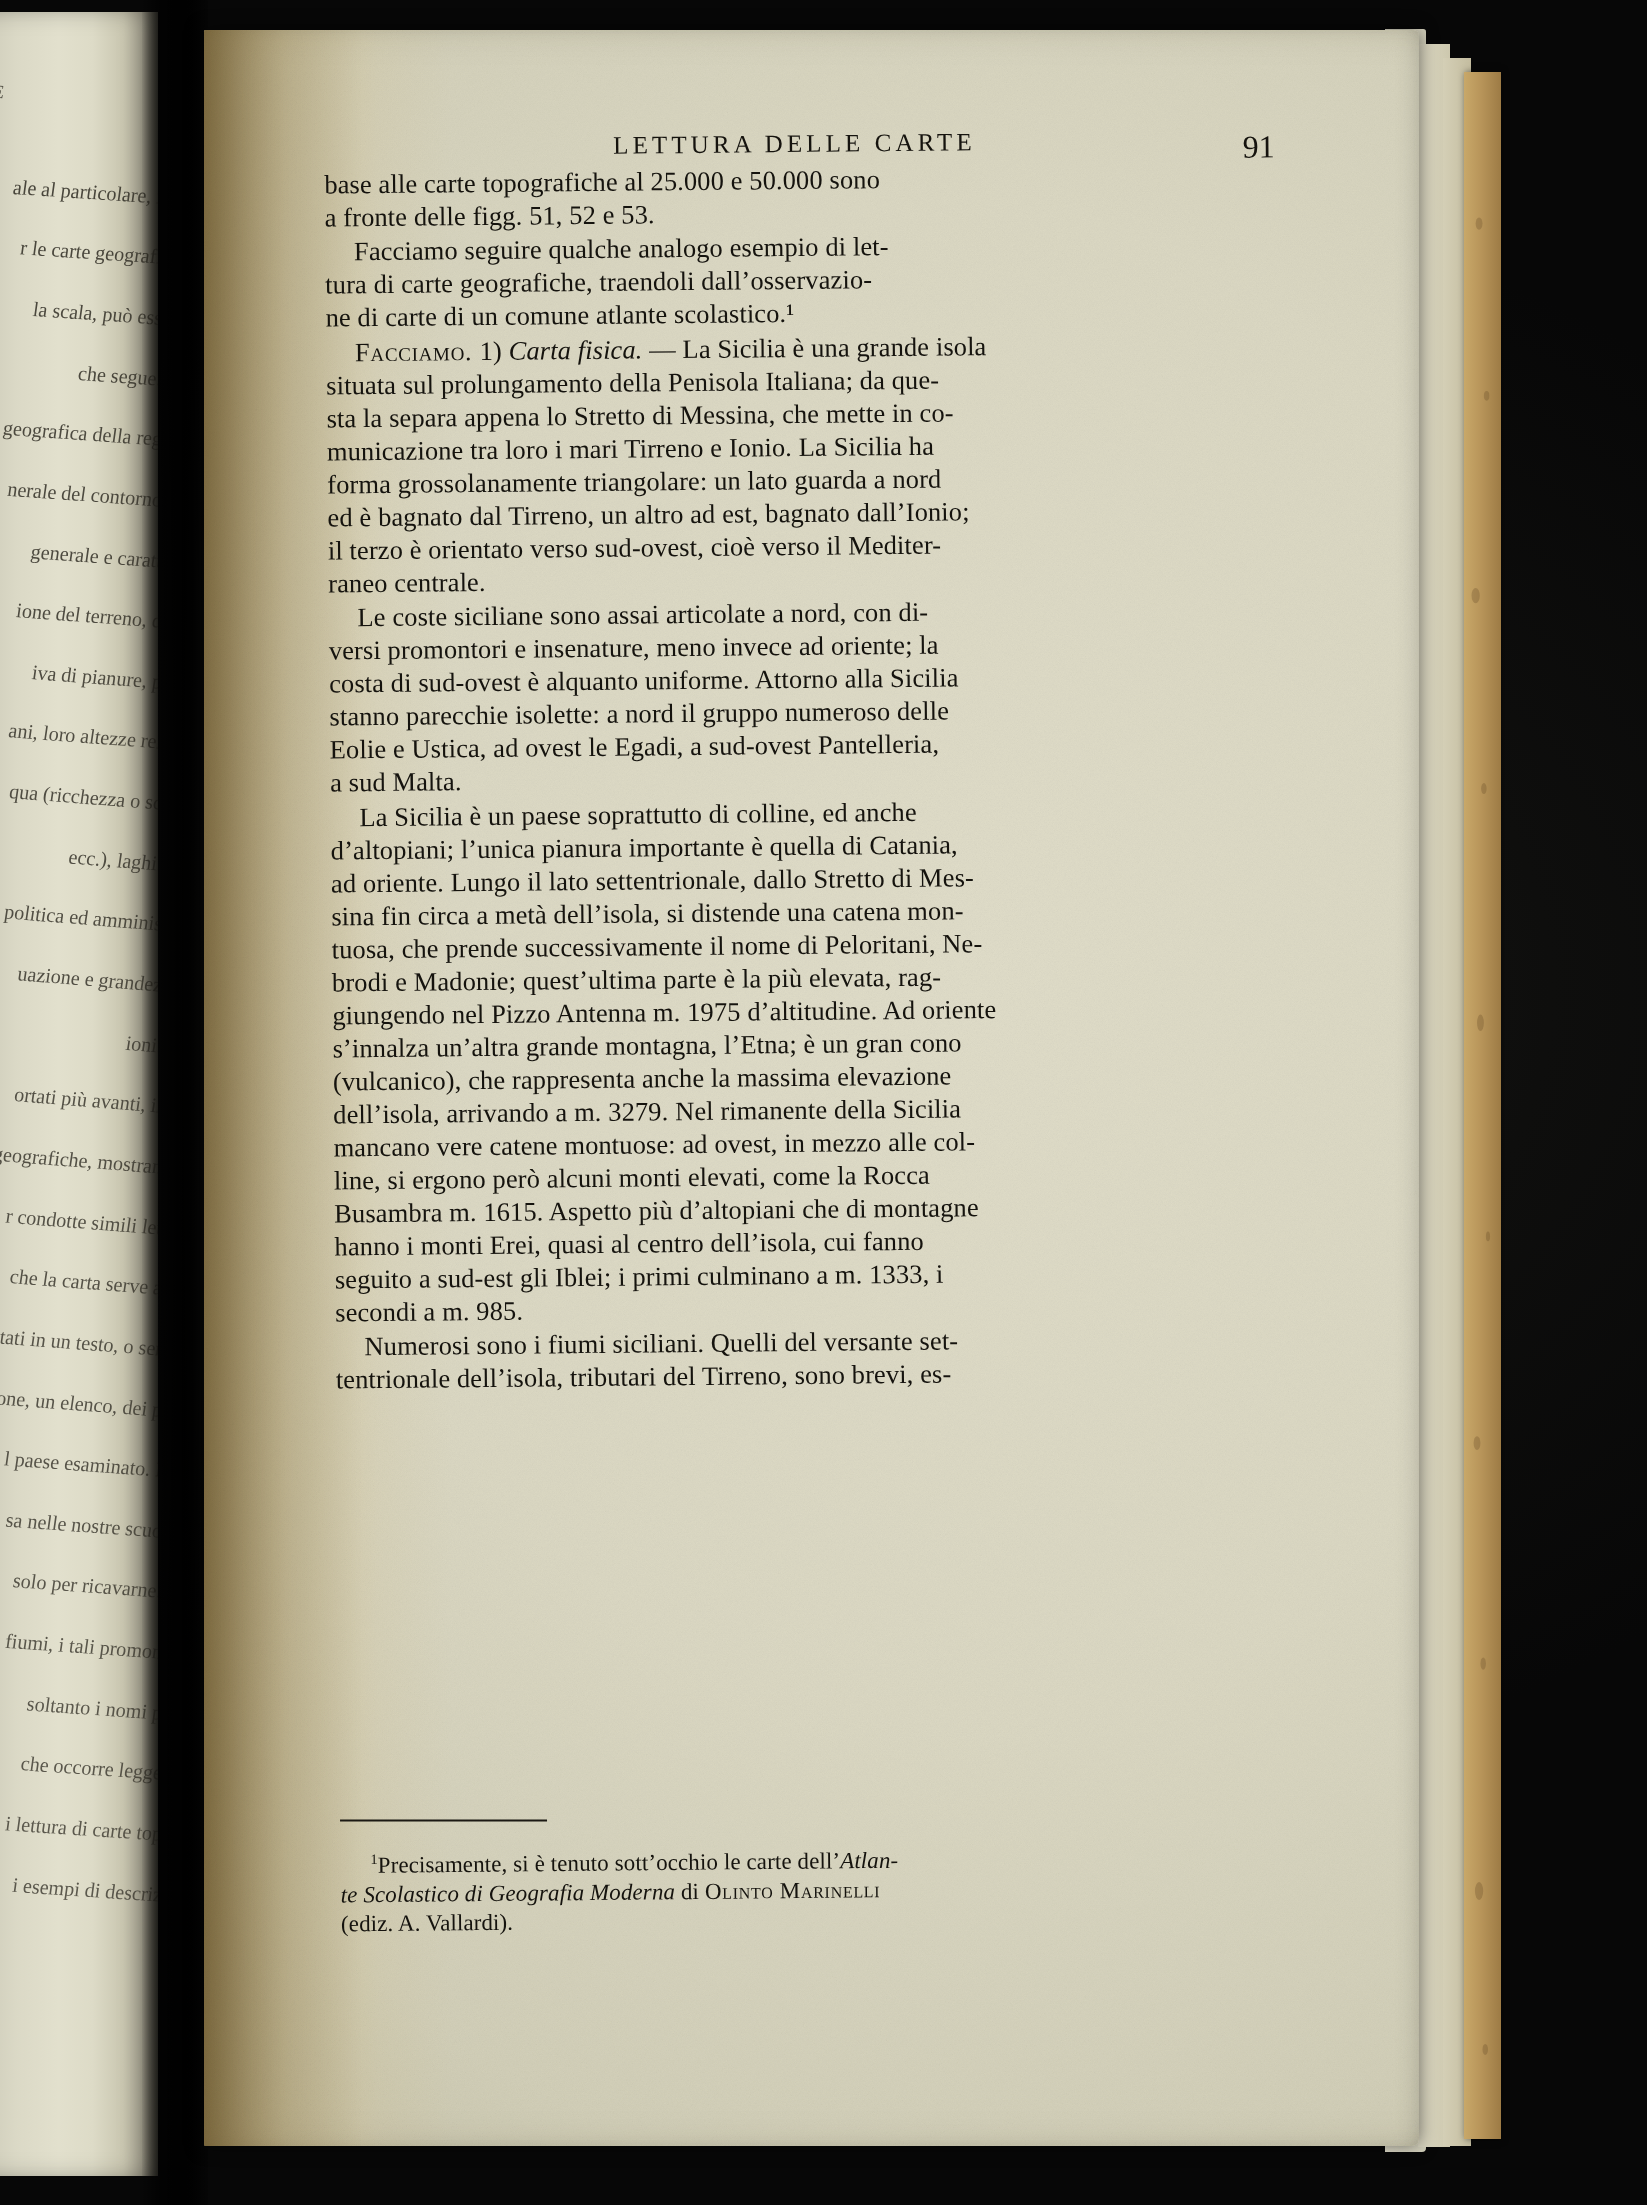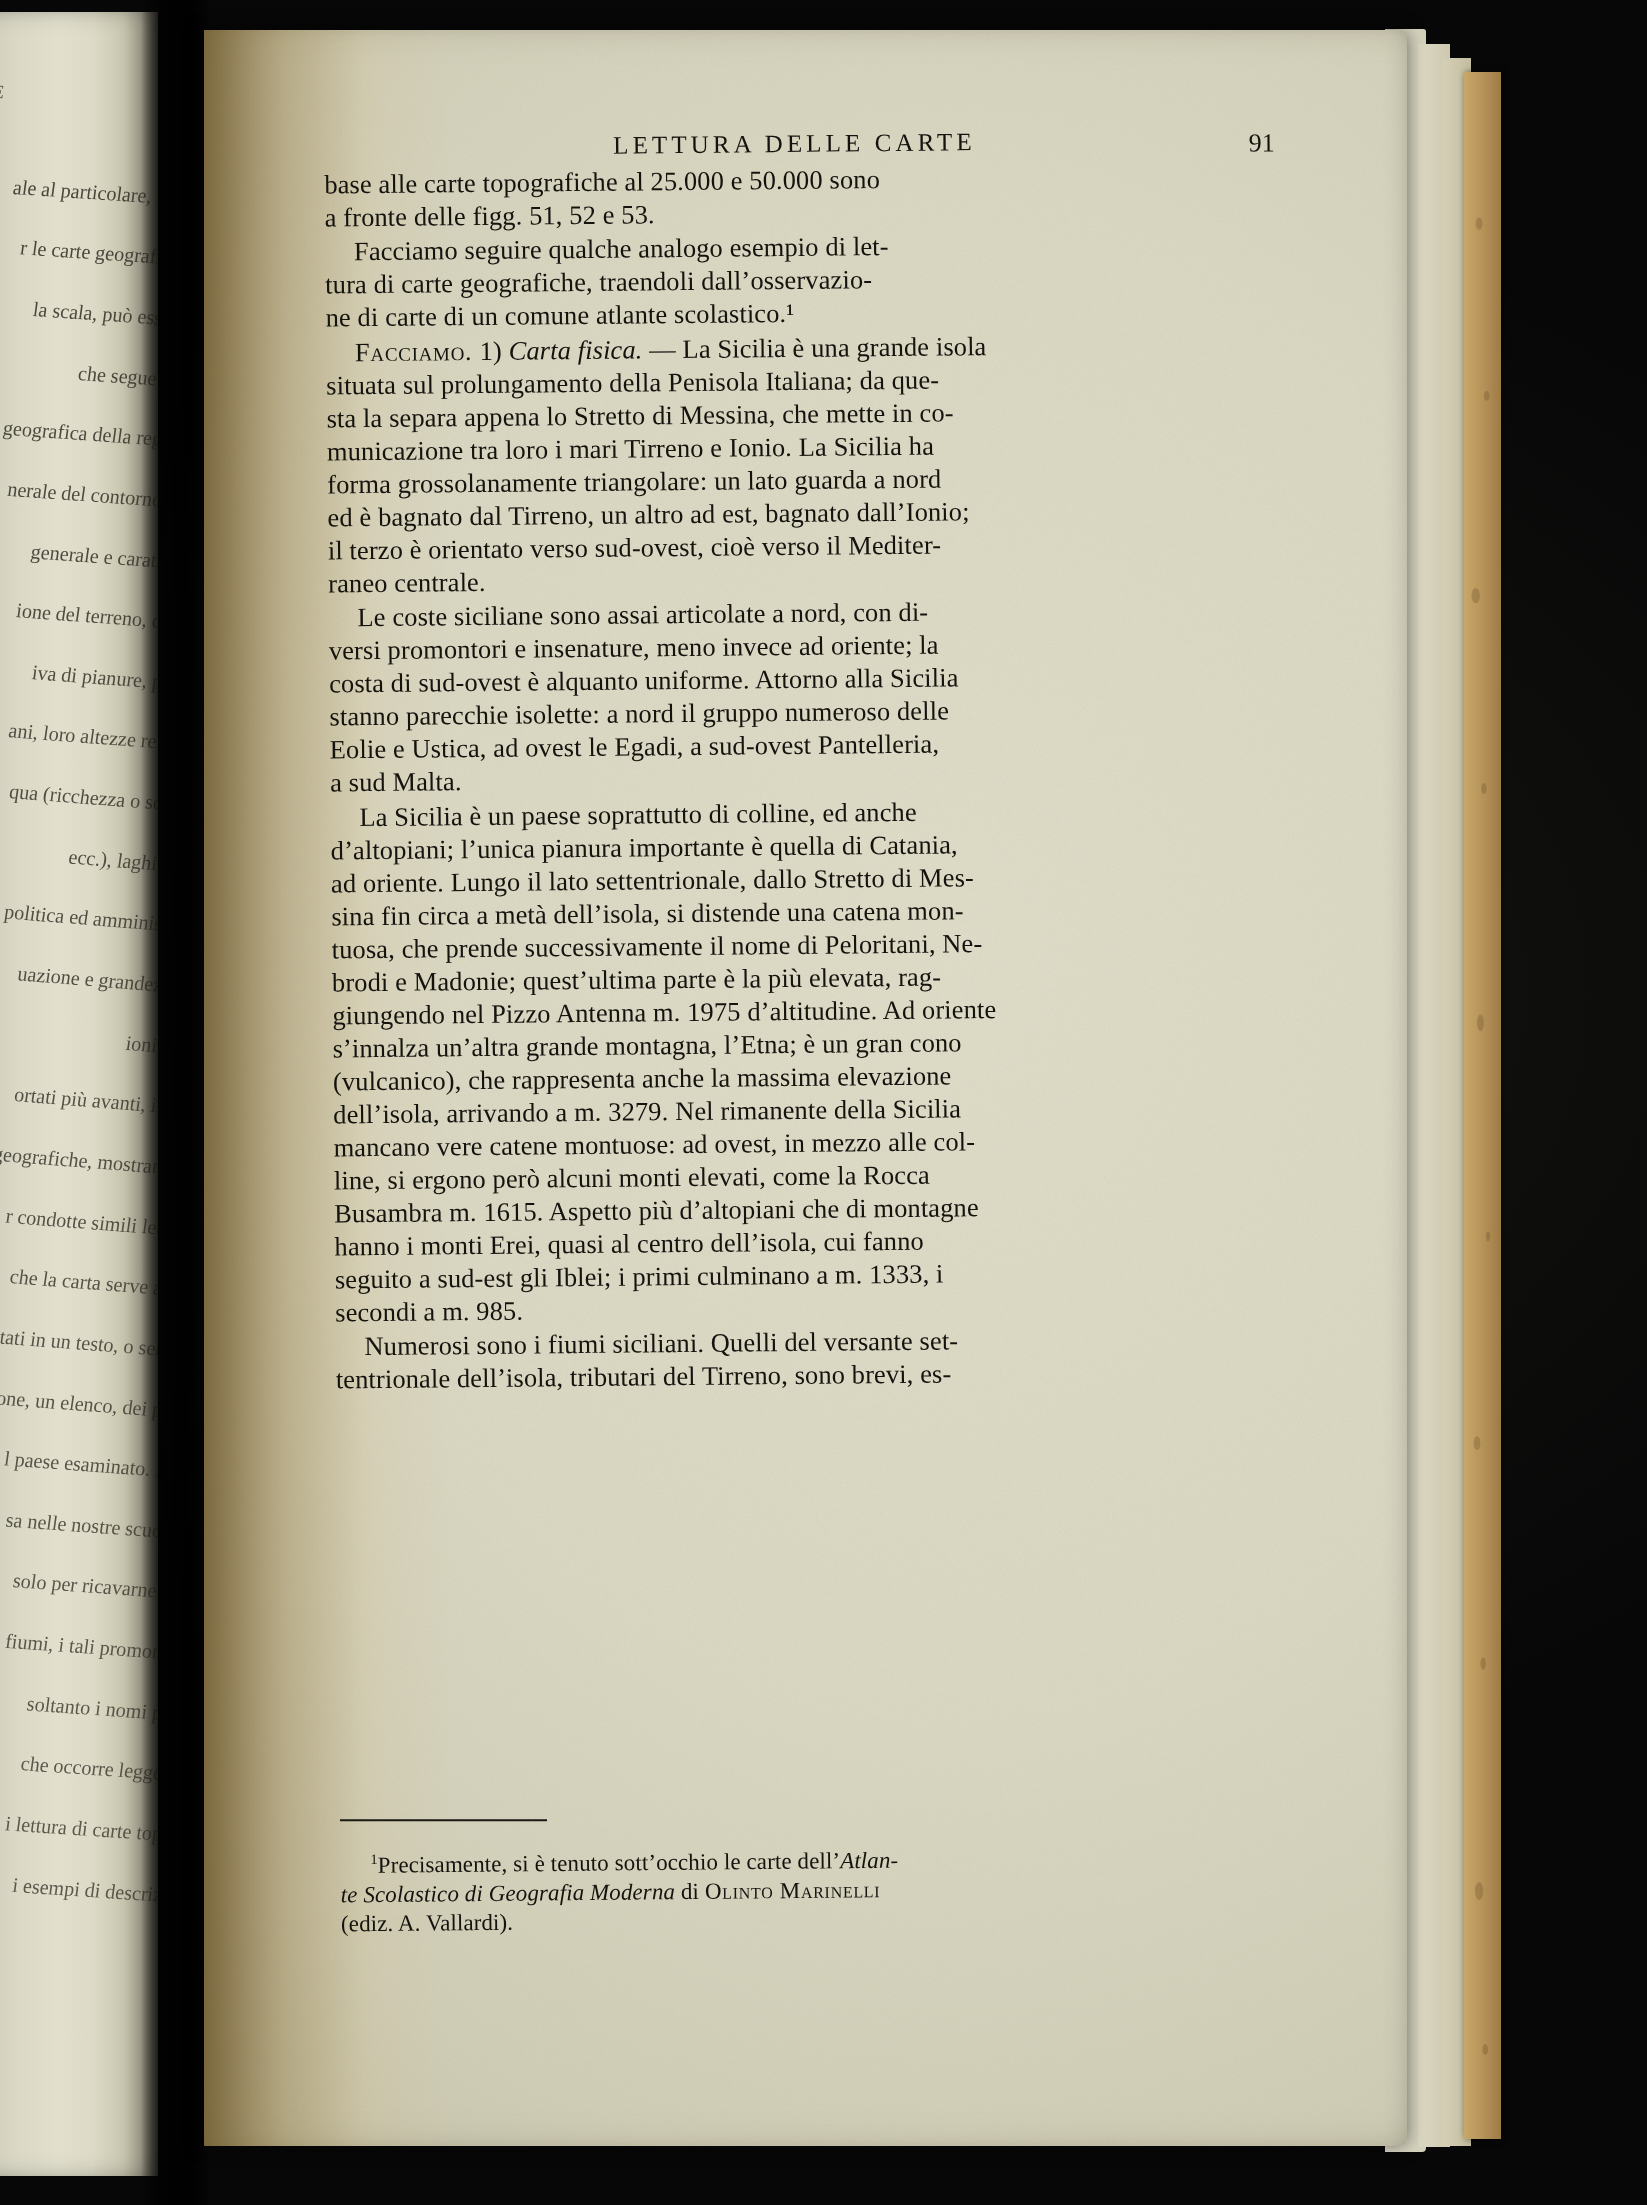--- a/index.html
+++ b/index.html
@@ -72,20 +72,21 @@
     position:absolute;left:204px;top:30px;width:1203px;height:2116px;
     background:
       radial-gradient(ellipse 1309px 1585px at 62% 44%,
         #e0ddc9 0%, #dbd8c3 48%, #d2cfb8 78%, #c4c0a7 100%);
     border-radius:1.4px 5.5px 6.9px 1.4px;
     box-shadow:
       inset 41px 0 54px -30px rgba(60,48,24,.55),
       inset -12.4px 0 27.6px -18px rgba(0,0,0,.30),
       0 0 18px rgba(0,0,0,.55);
     overflow:hidden;
+    padding-left:12px;
   }
   
   #recto-warm{
     position:absolute;left:0;top:0;width:248px;height:100%;
     background:linear-gradient(90deg,
       rgba(186,146,62,.58) 0%, rgba(196,163,86,.30) 35%,
       rgba(205,180,120,.10) 70%, rgba(0,0,0,0) 100%);
     pointer-events:none;
   }
   
@@ -111,21 +112,21 @@
   #runhead{
     top:101px;height:32px;
     display:flex;align-items:baseline;justify-content:center;
     position:relative;
   }
   #runhead .rh-title{
     font-variant:small-caps;letter-spacing:4.1px;font-size:25px;
     text-align:center;white-space:nowrap;
   }
   #runhead .rh-folio{
-    position:absolute;right:-9.6px;top:2.8px;font-size:26px;
+    position:absolute;right:-9.6px;top:2.8px;font-size:32px;
   }
 
   #body{top:135px;}
   .para{margin:0 0 1.4px 0;}
   .ln{
     display:block;font-size:26.5px;line-height:33px;
     white-space:nowrap;letter-spacing:0.1px;
   }
   .ln.ind{padding-left:29px;}
   .sc{font-variant:small-caps;letter-spacing:0.7px;}

